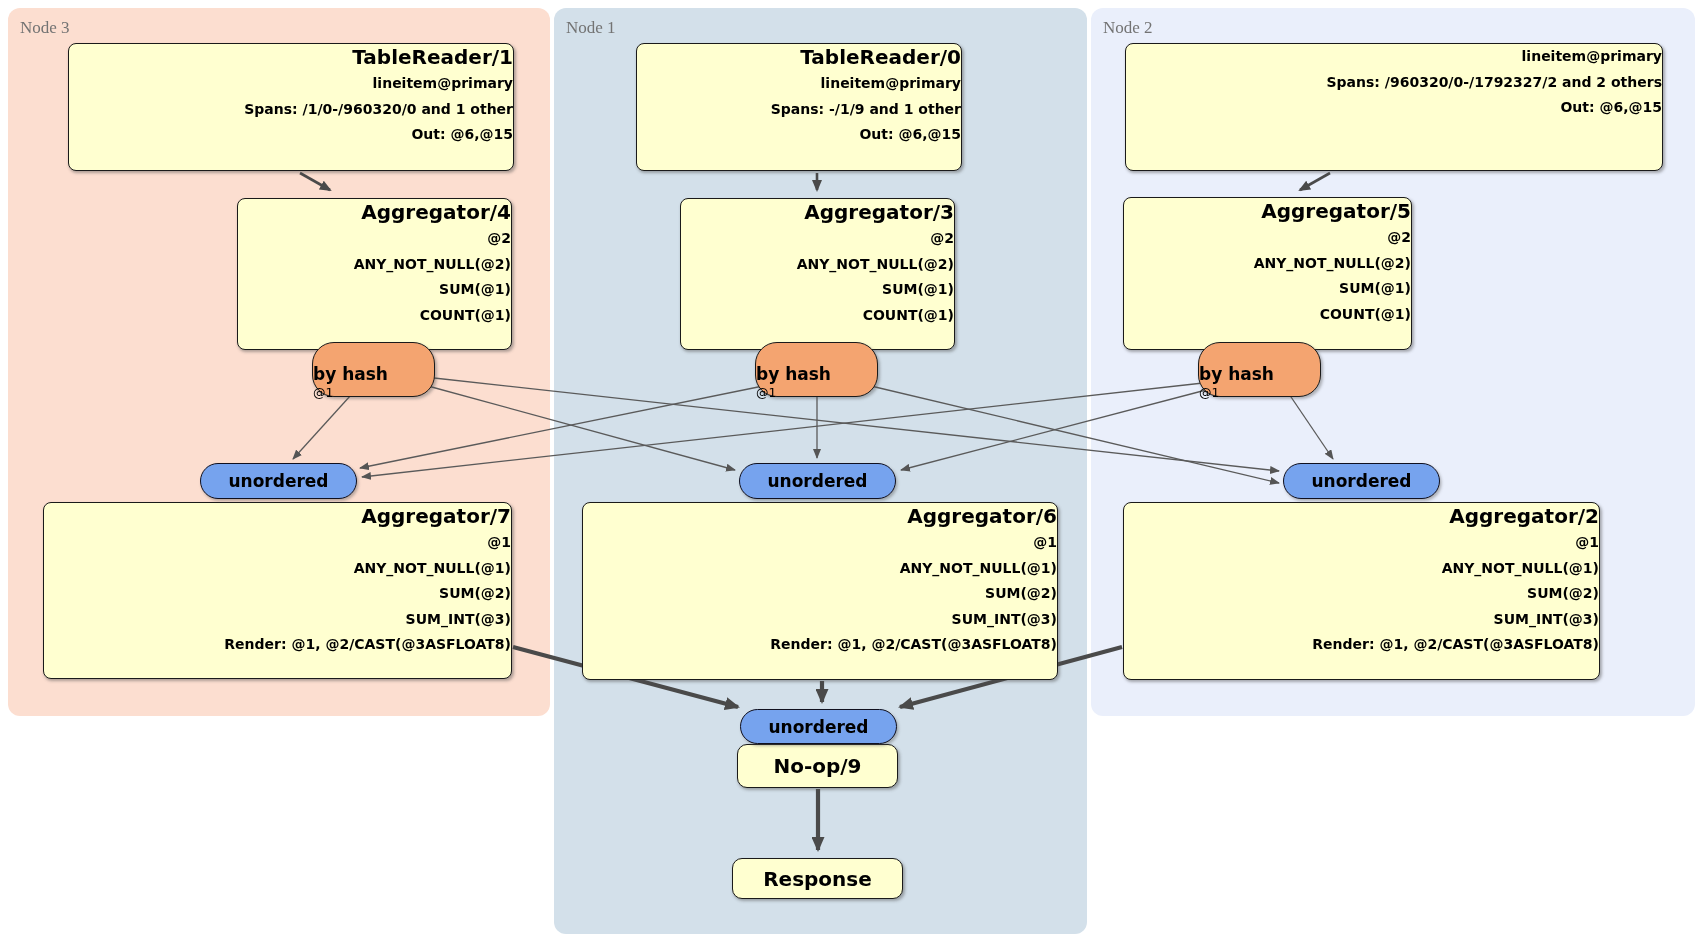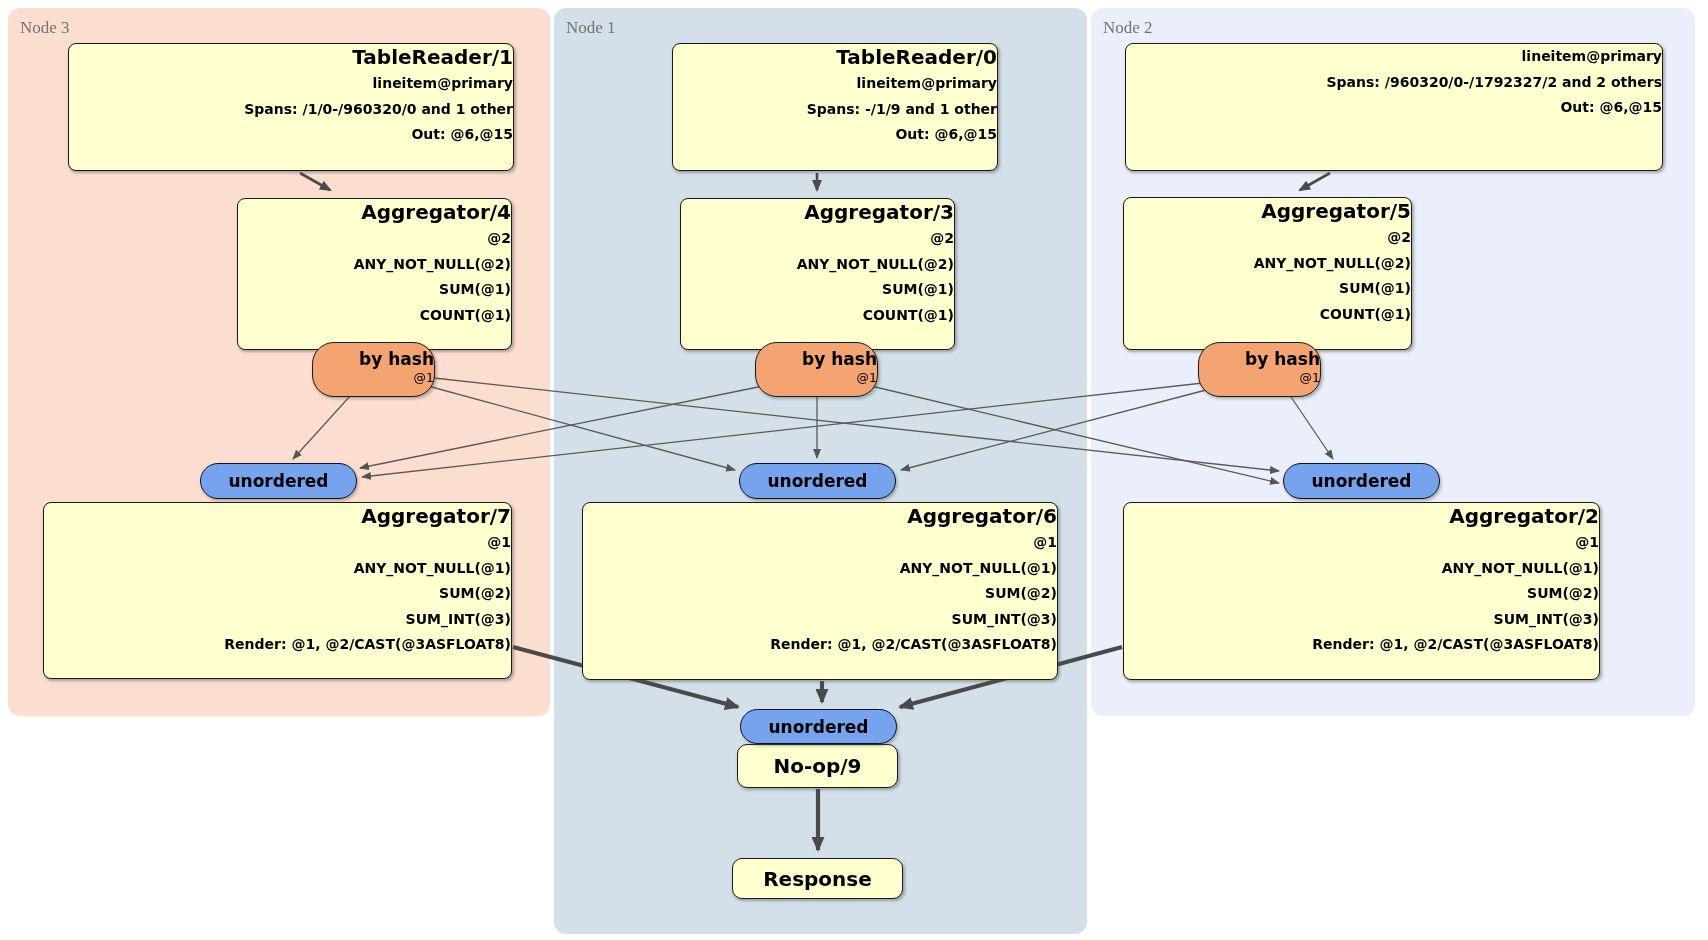--- a/index.html
+++ b/index.html
@@ -18,21 +18,21 @@
   .pbox-title{font-weight:bold;font-size:20px;line-height:27px;white-space:nowrap;}
   .pbox-line{font-size:14px;line-height:25.5px;white-space:nowrap;font-weight:bold;}
   .termbox{
     position:absolute;background:#ffffd0;border:1.5px solid #1a1a1a;border-radius:10px;
     box-shadow:1.5px 2px 3px rgba(80,80,80,0.45);
     text-align:center;z-index:3;box-sizing:border-box;
     font-weight:bold;font-size:20px;display:flex;align-items:center;justify-content:center;
   }
   .router{
     position:absolute;width:123px;height:55px;background:#f4a470;border:1.5px solid #1a1a1a;
-    border-radius:22px;z-index:4;text-align:right;box-sizing:border-box;padding-top:7px;
+    border-radius:22px;z-index:4;text-align:left;box-sizing:border-box;padding-top:22px;
     box-shadow:1.5px 2px 3px rgba(80,80,80,0.4);
   }
   .router-label{font-weight:bold;font-size:17px;line-height:19px;}
   .router-sub{font-size:12.5px;line-height:17px;}
   .stream{
     position:absolute;width:157px;height:36px;background:#76a3ee;border:1.5px solid #10101f;
     border-radius:18px;z-index:4;text-align:center;box-sizing:border-box;
     font-weight:bold;font-size:17px;display:flex;align-items:center;justify-content:center;
     box-shadow:1.5px 2px 3px rgba(80,80,80,0.4);
   }
@@ -90,21 +90,21 @@
       <line x1="818" y1="789" x2="818" y2="850"></line>
     </g>
   </svg>
 
   <div class="pbox" style="left:68px;top:43px;width:446px;height:128px;">
     <div class="pbox-title">TableReader/1</div>
     <div class="pbox-line">lineitem@primary</div>
     <div class="pbox-line">Spans: /1/0-/960320/0 and 1 other</div>
     <div class="pbox-line">Out: @6,@15</div>
   </div>
-  <div class="pbox" style="left:672px;top:43px;width:326px;height:128px;">
+  <div class="pbox" style="left:636px;top:43px;width:326px;height:128px;">
     <div class="pbox-title">TableReader/0</div>
     <div class="pbox-line">lineitem@primary</div>
     <div class="pbox-line">Spans: -/1/9 and 1 other</div>
     <div class="pbox-line">Out: @6,@15</div>
   </div>
   <div class="pbox" style="left:1125px;top:43px;width:538px;height:128px;">
     <div class="pbox-line">lineitem@primary</div>
     <div class="pbox-line">Spans: /960320/0-/1792327/2 and 2 others</div>
     <div class="pbox-line">Out: @6,@15</div>
   </div>

